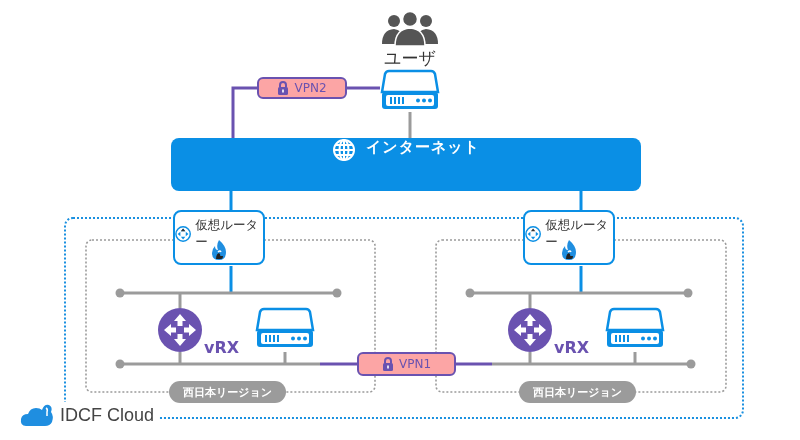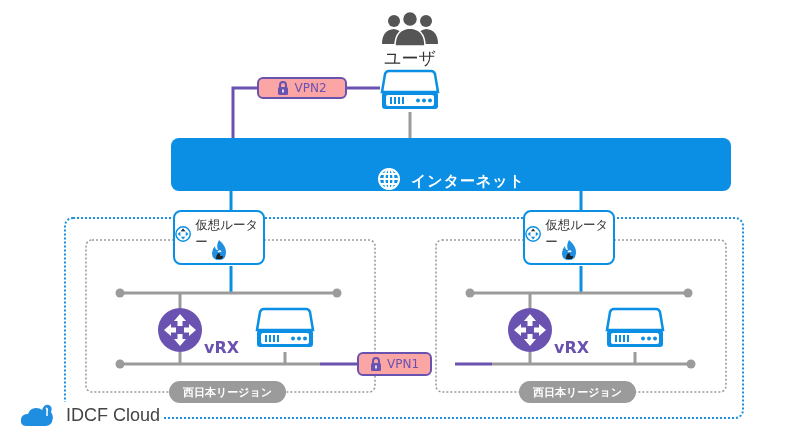--- a/index.html
+++ b/index.html
@@ -2,41 +2,41 @@
 <html><head>
 <meta charset="utf-8">
 <style>
   html, body { margin: 0; padding: 0; background: #ffffff; }
   body { width: 800px; height: 440px; position: relative; overflow: hidden;
          font-family: "DejaVu Sans", "Liberation Sans", sans-serif; }
   .abs { position: absolute; }
   svg.canvas { position: absolute; left: 0; top: 0; }
   .label-text { font-size: 17px; color: #333; }
   .internet-bar {
-    left: 171px; top: 138px; width: 560px; height: 53px;
+    left: 171px; top: 138px; width: 470px; height: 53px;
     background: #0a8fe5; border-radius: 8px;
-    display: flex; align-items: flex-end; justify-content: center; gap: 10px;
+    display: flex; align-items: flex-start; justify-content: center; gap: 10px;
     color: #fff; font-size: 15px; font-weight: bold; letter-spacing: 1px;
   }
   .vr-box {
     width: 92px; height: 55px; background: #fff;
     border: 2px solid #0a8fe5; border-radius: 8px; box-sizing: border-box;
   }
   .vr-title { position: absolute; top: 5px; left: 0; right: 0; display: flex; justify-content: center; align-items: center; gap: 4px; font-size: 12.5px; color: #333; }
   .vr-fire { position: absolute; left: 50%; top: 27px; transform: translateX(-50%); }
   .vpn-pill {
     height: 22px; background: #fca5a5; border: 2px solid #6a52b0; border-radius: 6px; box-sizing: border-box;
     display: flex; align-items: center; justify-content: center; gap: 5px; color: #6a52b0; font-size: 12px;
   }
   .region-pill {
     height: 22px; background: #9b9b9b; border-radius: 11px; color: #fff; font-size: 11px; font-weight: bold;
     display: flex; align-items: center; justify-content: center; padding: 0 14px;
   }
   .vrx-label { font-size: 16px; font-weight: bold; color: #6a52b0; }
-  .brand { display: flex; align-items: center; gap: 12px; font-size: 18px; color: #444; font-family: "Liberation Sans", sans-serif; }
+  .brand { display: flex; align-items: center; gap: 6px; font-size: 18px; color: #444; font-family: "Liberation Sans", sans-serif; }
 </style>
 </head>
 <body>
 
 <svg class="canvas" width="800" height="440">
 
   <rect x="65" y="218" width="678" height="200" rx="8" ry="8" fill="none" stroke="#1a90e0" stroke-width="2" stroke-dasharray="2,2"></rect>
 
   <rect x="86" y="240" width="289" height="152" rx="6" ry="6" fill="none" stroke="#9b9b9b" stroke-width="1.6" stroke-dasharray="2,2"></rect>
   <rect x="436" y="240" width="290" height="152" rx="6" ry="6" fill="none" stroke="#9b9b9b" stroke-width="1.6" stroke-dasharray="2,2"></rect>
@@ -228,21 +228,21 @@
         <rect x="14" y="29" width="2" height="7"></rect>
         <rect x="18" y="29" width="2" height="7"></rect>
         <rect x="22" y="29" width="2" height="7"></rect>
       <circle cx="38" cy="32.5" r="2"></circle>
         <circle cx="44" cy="32.5" r="2"></circle>
         <circle cx="50" cy="32.5" r="2"></circle>
     </g>
   </svg>
 </div>
 
-<div class="abs vpn-pill" style="left:357px; top:352px; width:75px; height:24px;">
+<div class="abs vpn-pill" style="left:357px; top:352px; width:99px; height:24px;">
   <svg width="12" height="14" viewBox="0 0 12 14">
     <path d="M3 6 V4 Q3 1 6 1 Q9 1 9 4 V6" fill="none" stroke="#6a52b0" stroke-width="2"></path>
     <rect x="1" y="6" width="10" height="8" rx="1.5" fill="#6a52b0"></rect>
     <rect x="5.2" y="8.5" width="1.6" height="3" fill="#fff"></rect>
   </svg>
   <span>VPN1</span>
 </div>
 
 <div class="abs region-pill" style="left:169px; top:381px;">西日本リージョン</div>
 <div class="abs region-pill" style="left:519px; top:381px;">西日本リージョン</div>

